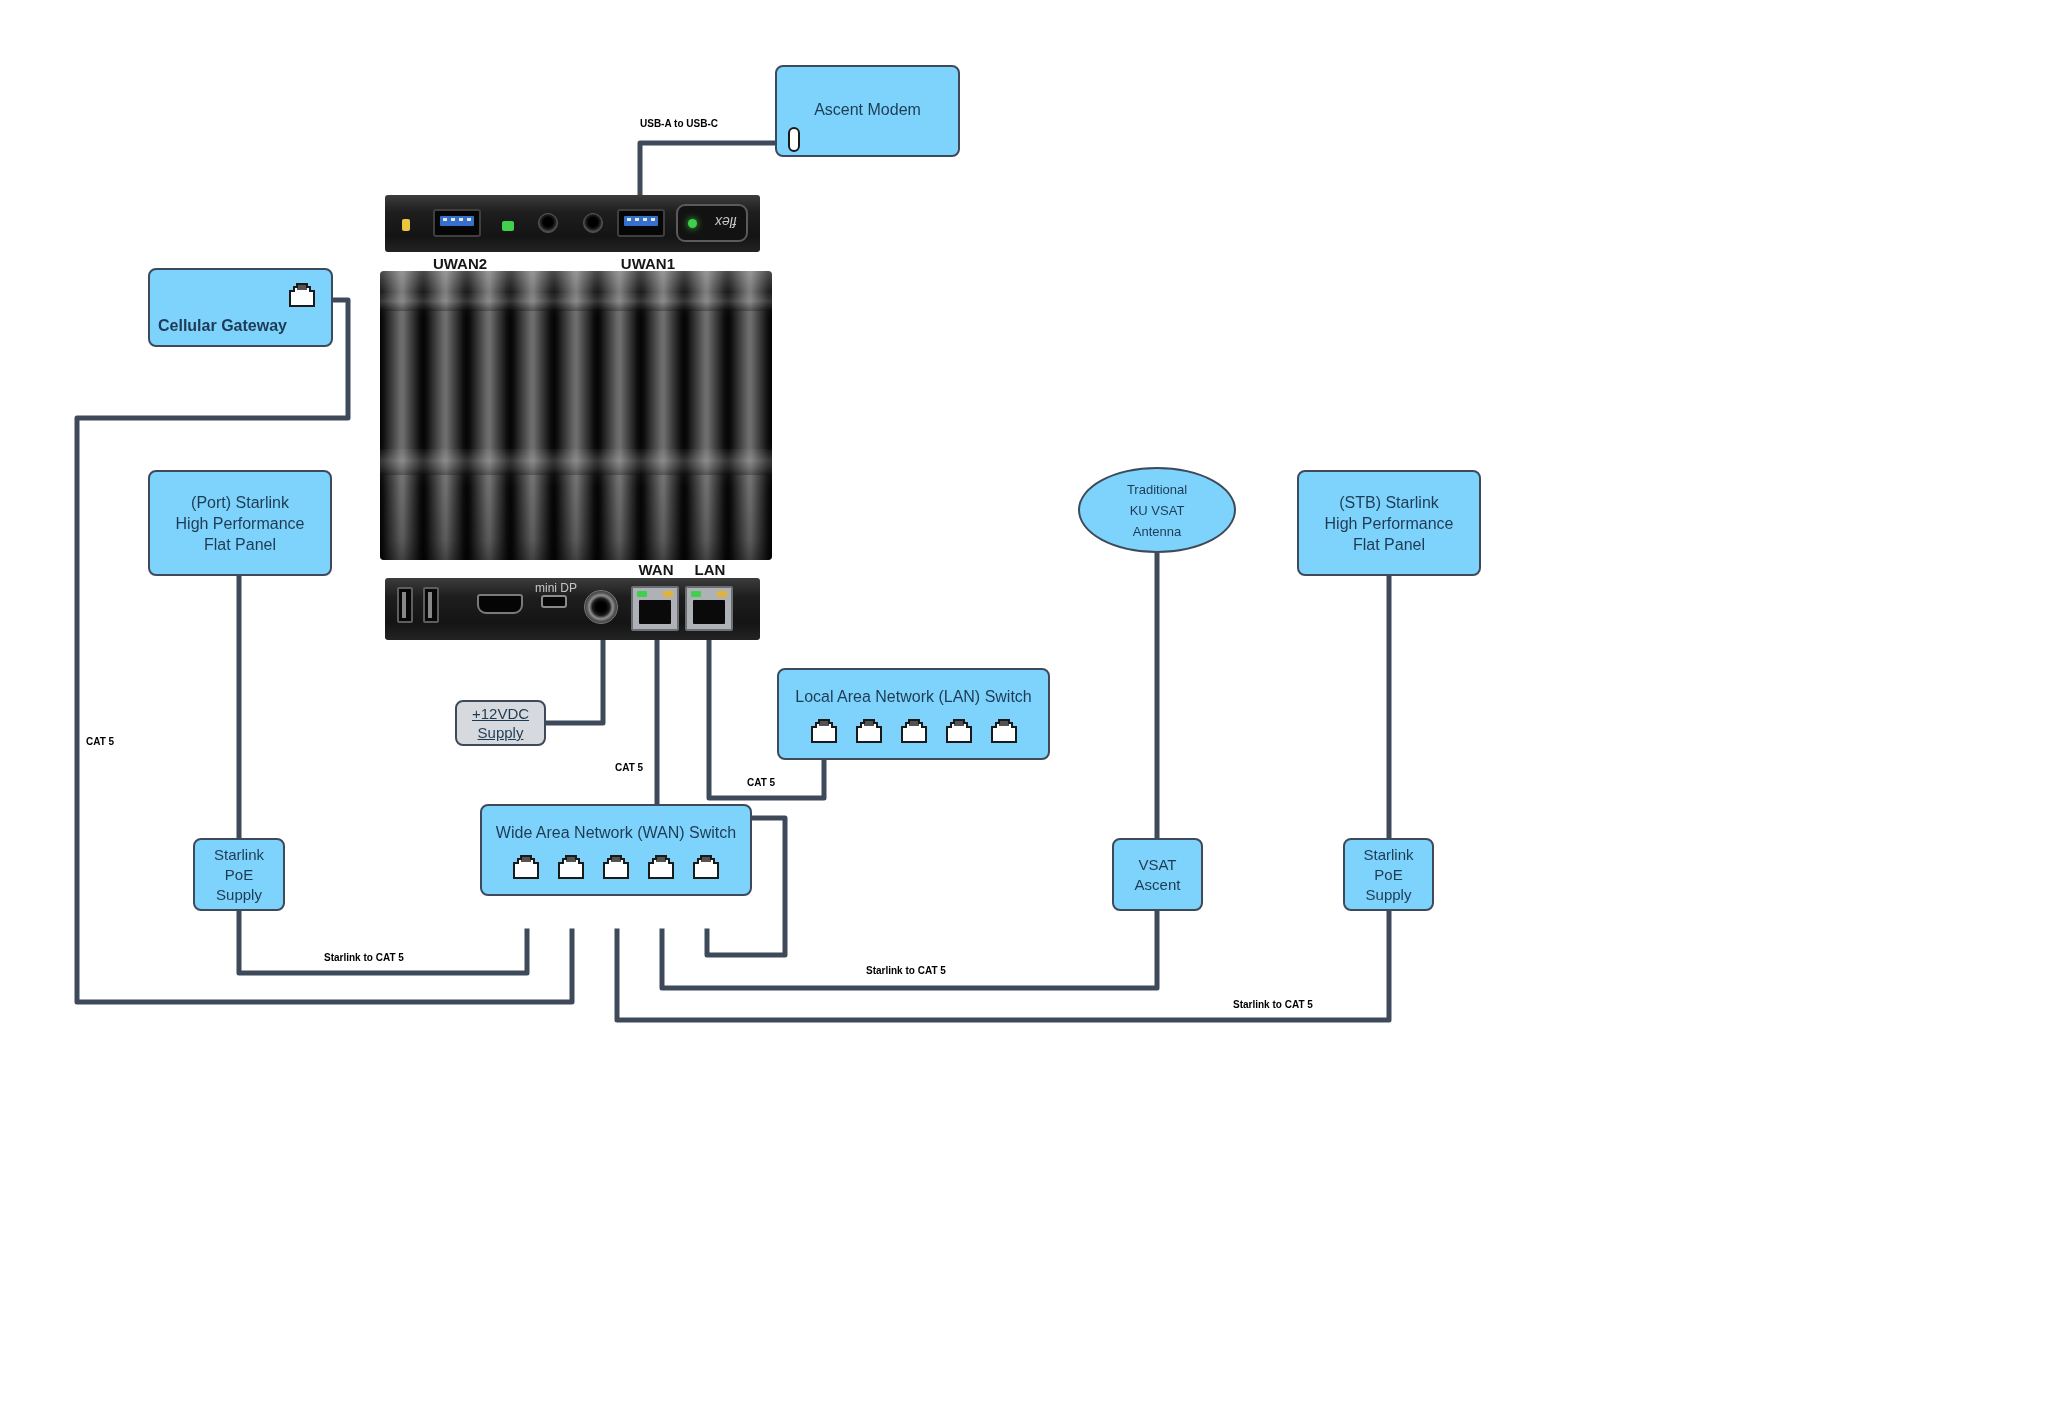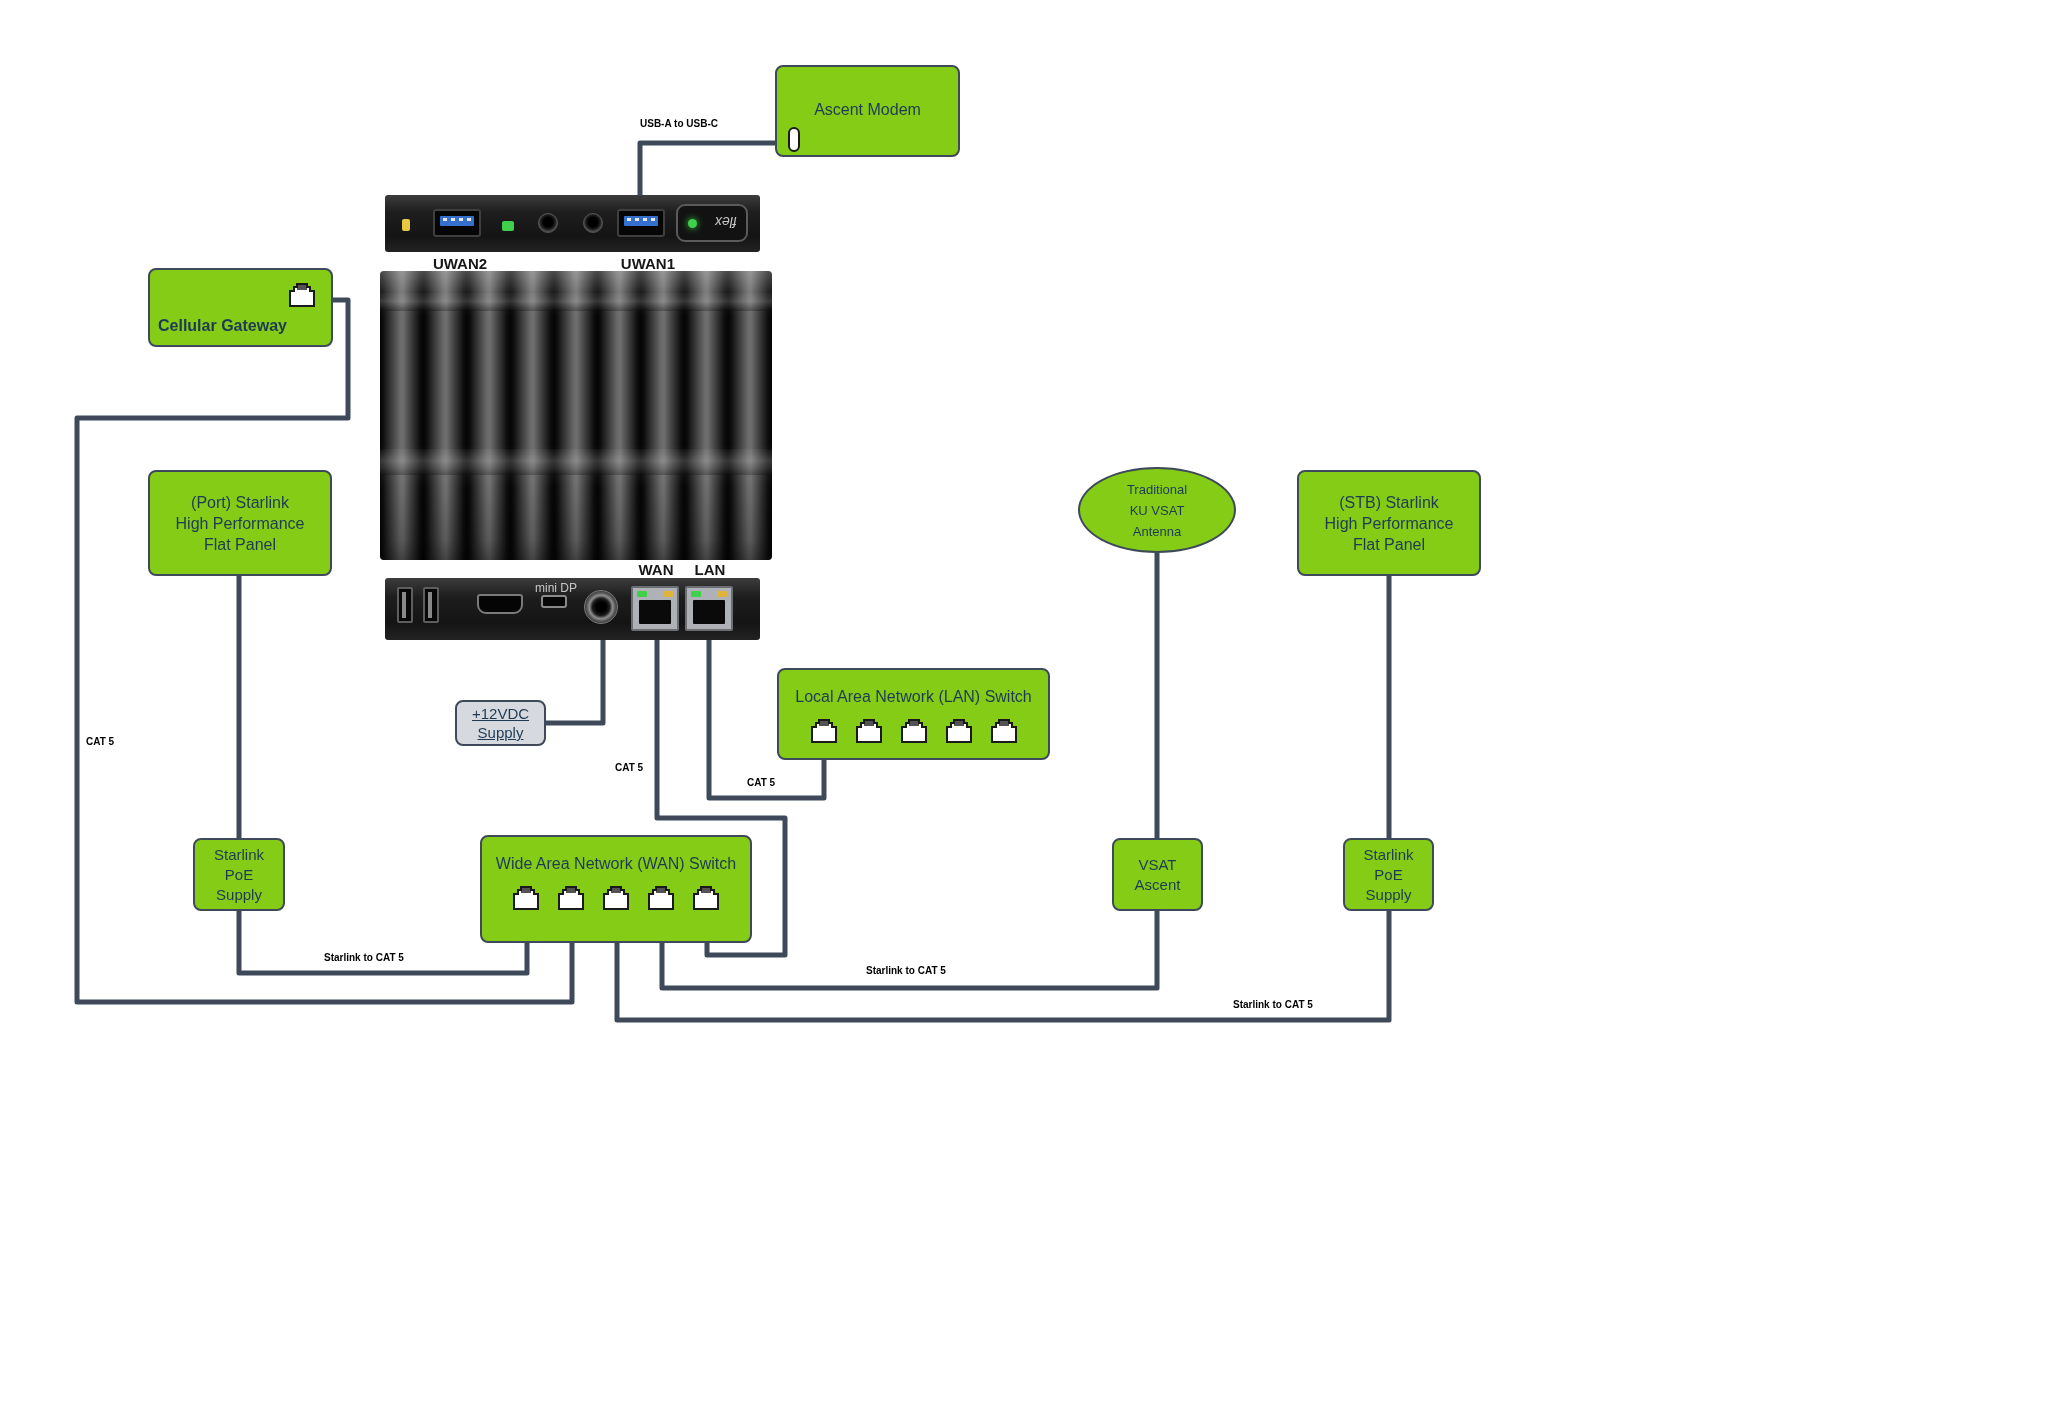--- a/index.html
+++ b/index.html
@@ -5,21 +5,21 @@
   html,body{margin:0;padding:0;background:#fff;}
   #canvas{
     position:relative;width:2049px;height:1410px;background:#ffffff;
     font-family:"Liberation Sans",sans-serif;overflow:hidden;
   }
   
   .wires{position:absolute;left:0;top:0;}
   .conn{stroke:var(--line,#3e4a5a);stroke-width:5;fill:none;stroke-linejoin:round;stroke-linecap:square;}
   
   .box{
-    position:absolute;background:#84cc16;border:2px solid var(--box-border,#3e4a5a);
+    position:absolute;background:#7dd3fc;border:2px solid var(--box-border,#3e4a5a);
     border-radius:8px;display:flex;flex-direction:column;align-items:center;justify-content:center;
     color:var(--box-text,#1f3b54);font-size:16px;line-height:21px;text-align:center;box-sizing:border-box;
   }
   .ellipse{border-radius:50%;font-size:13px;}
   .psu{background:var(--gray-fill,#d6dade);font-size:15px;line-height:19px;}
   .psu div{text-decoration:underline;}
   .small-node{font-size:15px;line-height:20px;}
   .switch{justify-content:flex-start;padding-top:16px;}
   .switch-title{font-size:16px;}
   .ports{display:flex;gap:13px;margin-top:9px;}
@@ -198,21 +198,21 @@
         </svg>
       <svg class="rj45" viewBox="0 0 32 28">
           <use href="#rj45"></use>
         </svg>
       <svg class="rj45" viewBox="0 0 32 28">
           <use href="#rj45"></use>
         </svg>
     </div>
   </div>
 
-  <div class="box switch" style="left:480px;top:835px;width:272px;height:108px;">
+  <div class="box switch" style="left:480px;top:804px;width:272px;height:92px;">
     <div class="switch-title">Wide Area Network (WAN) Switch</div>
     <div class="ports">
       <svg class="rj45" viewBox="0 0 32 28">
           <use href="#rj45"></use>
         </svg>
       <svg class="rj45" viewBox="0 0 32 28">
           <use href="#rj45"></use>
         </svg>
       <svg class="rj45" viewBox="0 0 32 28">
           <use href="#rj45"></use>

